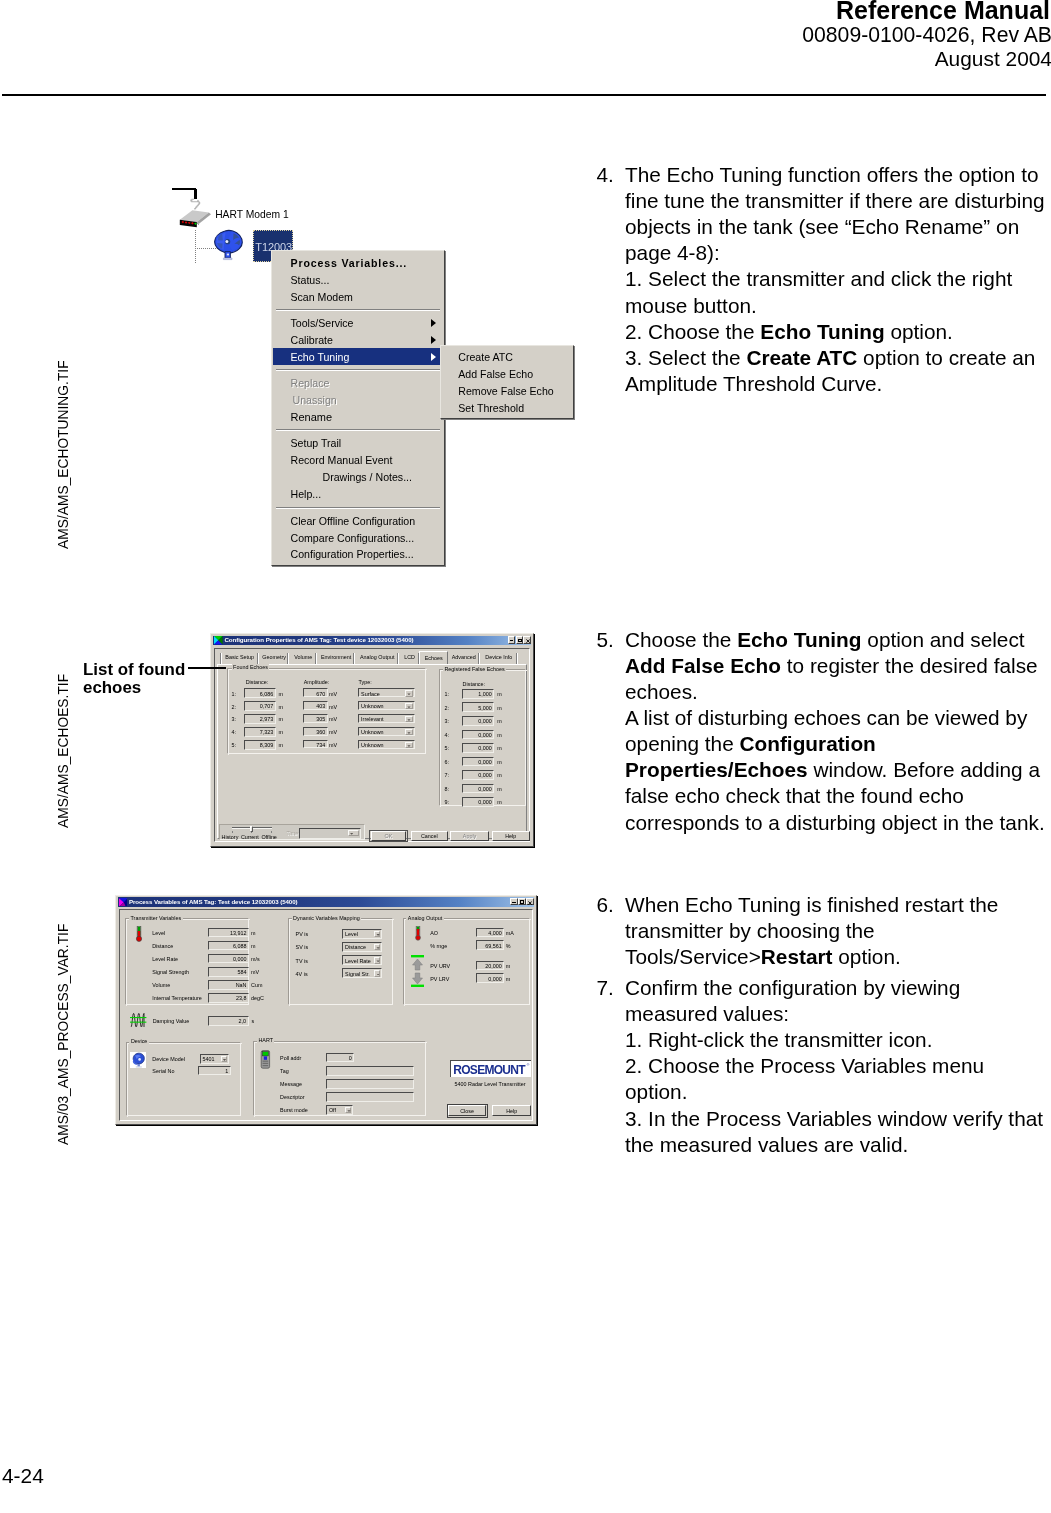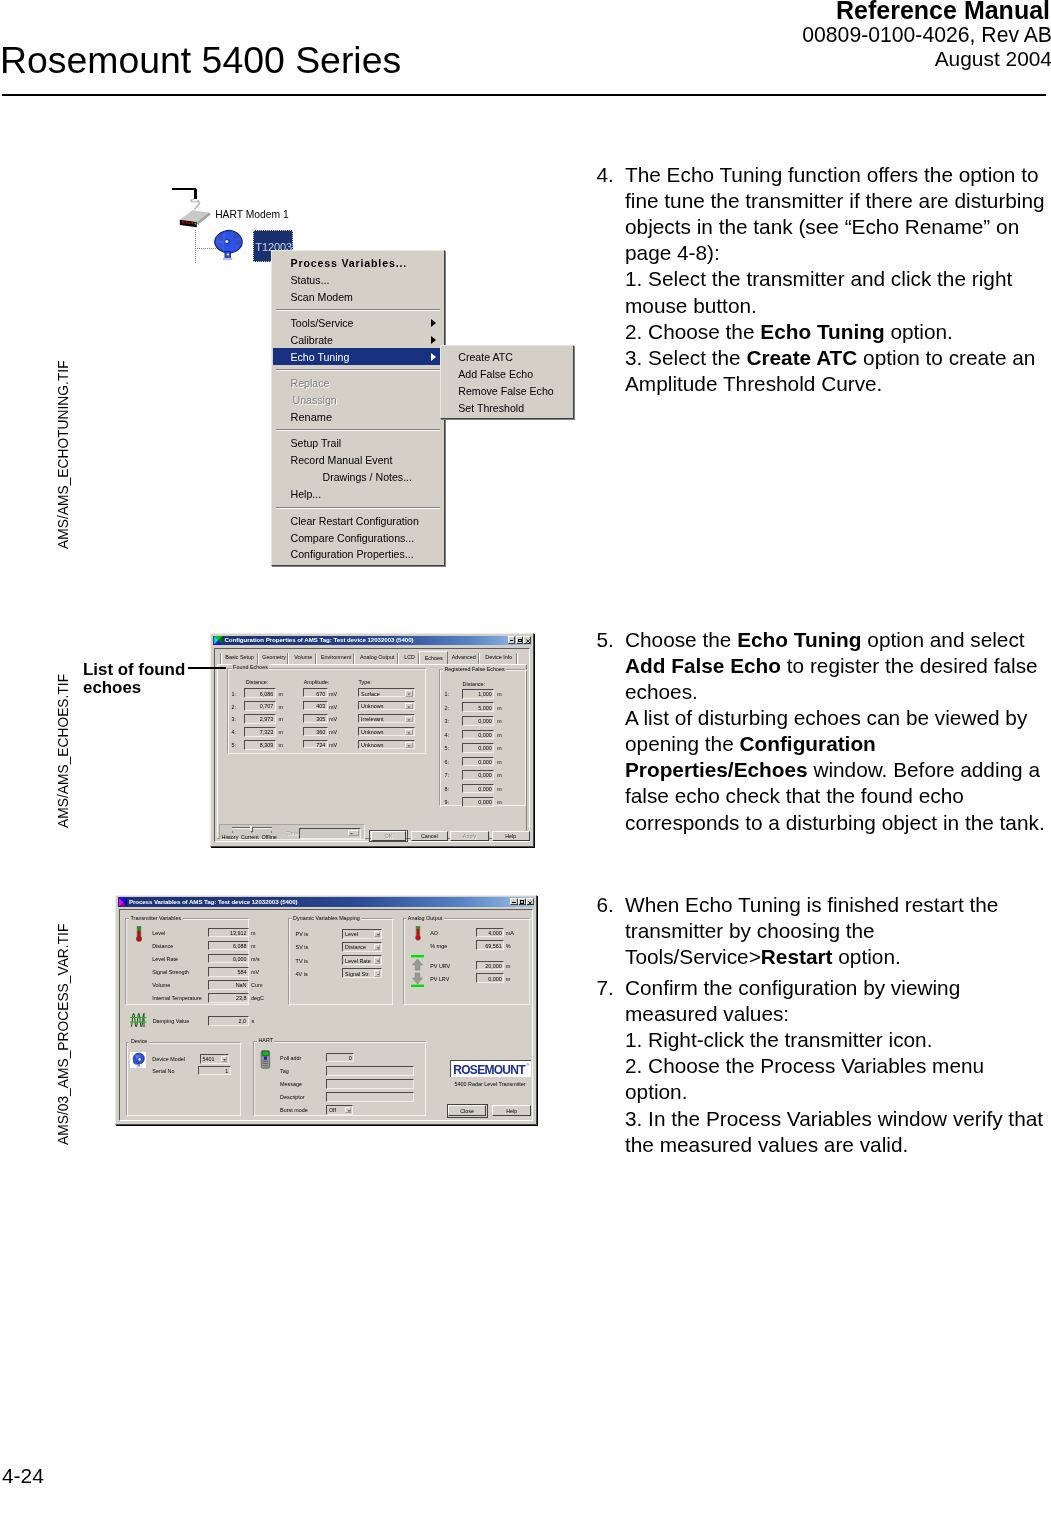--- a/index.html
+++ b/index.html
@@ -42,21 +42,20 @@
   .btn span{position:absolute;left:0;right:0;top:50%;transform:translateY(-50%);}
   .btn.dis span{color:#808080;text-shadow:0.7px 0.7px 0 #fff;}
   .minmax{position:absolute;top:0.9px;width:7.6px;height:7.2px;background:#d4d0c8;
        border:1px solid #fff;border-right-color:#404040;border-bottom-color:#404040;box-sizing:border-box;}
 </style>
 </head>
 <body>
 
 <div class="pg">
 
-<div class="hdr-title">Rosemount 5400 Series</div>
 <div class="hdr-ref">Reference Manual</div>
 <div class="hdr-doc">00809-0100-4026, Rev AB</div>
 <div class="hdr-date">August 2004</div>
 <div class="hdr-rule"></div>
 <div class="footer-page">4-24</div>
 <div class="rot" style="left:70.5px;top:534px;">AMS/AMS_ECHOTUNING.TIF</div>
 <div class="rot" style="left:70.5px;top:813px;">AMS/AMS_ECHOES.TIF</div>
 <div class="rot" style="left:70.5px;top:1130px;">AMS/03_AMS_PROCESS_VAR.TIF</div>
 
 <div class="callout-label" style="left:83.0px;top:660.0px;">List of found</div>
@@ -183,21 +182,21 @@
     <span style="position:absolute;left:17.5px;top:2.7px;font-size:10.6px;white-space:nowrap;color:#000;">Record Manual Event</span>
   </div>
   <div style="position:absolute;left:1px;top:217.6px;width:171px;height:16.9px;margin-left:32px;">
     <span style="position:absolute;left:17.5px;top:2.7px;font-size:10.6px;white-space:nowrap;color:#000;">Drawings / Notes...</span>
   </div>
   <div style="position:absolute;left:1px;top:234.6px;width:171px;height:16.9px;">
     <span style="position:absolute;left:17.5px;top:2.7px;font-size:10.6px;white-space:nowrap;color:#000;">Help...</span>
   </div>
   <div style="position:absolute;left:4px;top:255.5px;width:164px;height:1px;background:#808080;border-bottom:1px solid #fff;"></div>
   <div style="position:absolute;left:1px;top:260.9px;width:171px;height:16.9px;">
-    <span style="position:absolute;left:17.5px;top:2.7px;font-size:10.6px;white-space:nowrap;color:#000;">Clear Restart Configuration</span>
+    <span style="position:absolute;left:17.5px;top:2.7px;font-size:10.6px;white-space:nowrap;color:#000;">Clear Offline Configuration</span>
   </div>
   <div style="position:absolute;left:1px;top:277.9px;width:171px;height:16.9px;">
     <span style="position:absolute;left:17.5px;top:2.7px;font-size:10.6px;white-space:nowrap;color:#000;">Compare Configurations...</span>
   </div>
   <div style="position:absolute;left:1px;top:294.8px;width:171px;height:16.9px;">
     <span style="position:absolute;left:17.5px;top:2.7px;font-size:10.6px;white-space:nowrap;color:#000;">Configuration Properties...</span>
   </div>
 </div>
 <div style="position:absolute;left:439.8px;top:345.2px;width:134.5px;height:74.2px;background:#d4d0c8;
    border:1px solid #e8e6e0;border-right:1px solid #404040;border-bottom:1px solid #404040;box-sizing:border-box;

